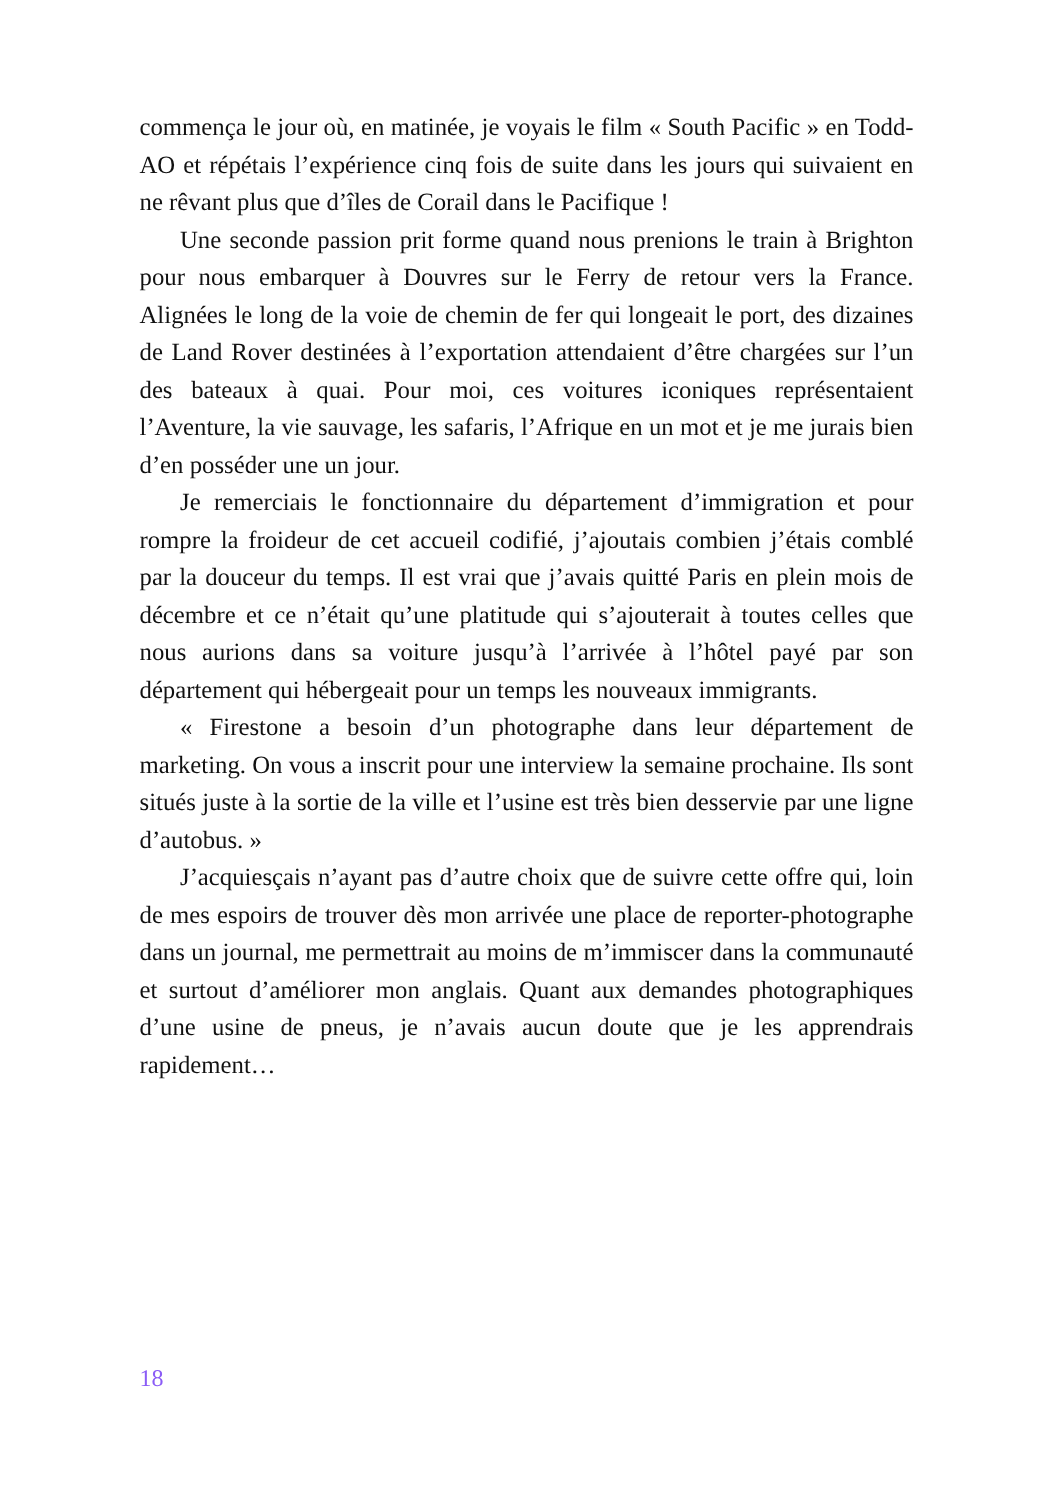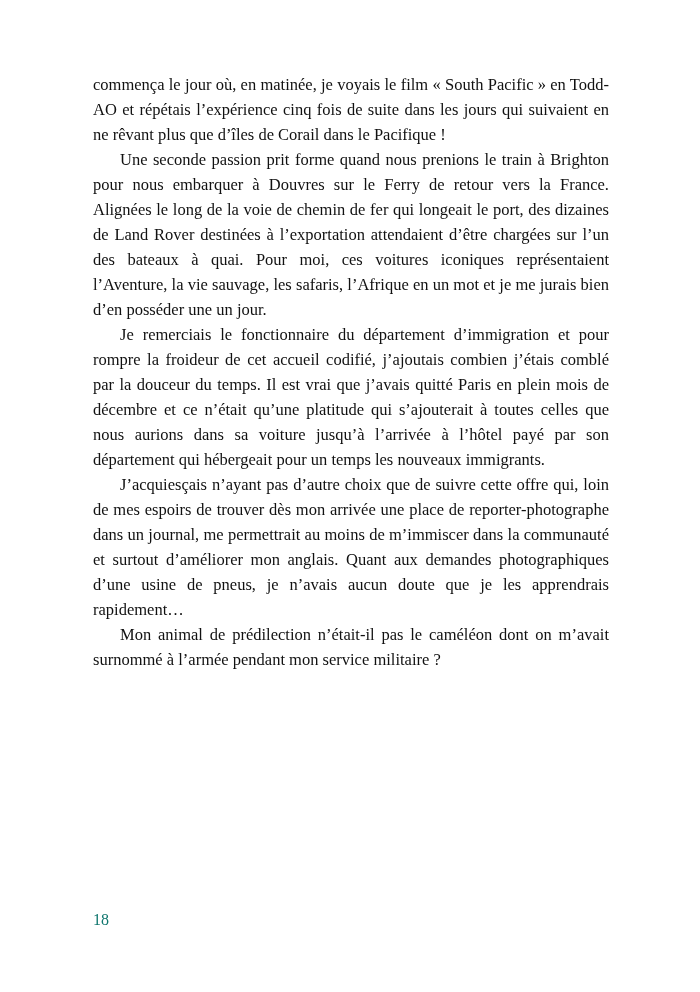--- a/index.html
+++ b/index.html
@@ -36,28 +36,28 @@
   }
   .text-block p.indent {
     text-indent: 27px;
   }
   .page-number {
     position: absolute;
     left: 93px;
     top: 908px;
     font-size: 16px;
     line-height: 24px;
-    color: #0f766e;
+    color: #8b5cf6;
   }
 </style>
 </head>
 <body>
 
 <div class="book-page">
   <div class="text-block">
       <p>commença le jour où, en matinée, je voyais le film «&nbsp;South Pacific&nbsp;» en Todd-AO et répétais l’expérience cinq fois de suite dans les jours qui suivaient en ne rêvant plus que d’îles de Corail dans le Pacifique&nbsp;!</p>
       <p class="indent">Une seconde passion prit forme quand nous prenions le train à Brighton pour nous embarquer à Douvres sur le Ferry de retour vers la France. Alignées le long de la voie de chemin de fer qui longeait le port, des dizaines de Land Rover destinées à l’exportation attendaient d’être chargées sur l’un des bateaux à quai. Pour moi, ces voitures iconiques représentaient l’Aventure, la vie sauvage, les safaris, l’Afrique en un mot et je me jurais bien d’en posséder une un jour.</p>
       <p class="indent">Je remerciais le fonctionnaire du département d’immigration et pour rompre la froideur de cet accueil codifié, j’ajoutais combien j’étais comblé par la douceur du temps. Il est vrai que j’avais quitté Paris en plein mois de décembre et ce n’était qu’une platitude qui s’ajouterait à toutes celles que nous aurions dans sa voiture jusqu’à l’arrivée à l’hôtel payé par son département qui hébergeait pour un temps les nouveaux immigrants.</p>
+      <p class="indent">«&nbsp;Firestone a besoin d’un photographe dans leur département de marketing. On vous a inscrit pour une interview la semaine prochaine. Ils sont situés juste à la sortie de la ville et l’usine est très bien desservie par une ligne d’autobus.&nbsp;»</p>
       <p class="indent">J’acquiesçais n’ayant pas d’autre choix que de suivre cette offre qui, loin de mes espoirs de trouver dès mon arrivée une place de reporter-photographe dans un journal, me permettrait au moins de m’immiscer dans la communauté et surtout d’améliorer mon anglais. Quant aux demandes photographiques d’une usine de pneus, je n’avais aucun doute que je les apprendrais rapidement…</p>
-      <p class="indent">Mon animal de prédilection n’était-il pas le caméléon dont on m’avait surnommé à l’armée pendant mon service militaire&nbsp;?</p>
     </div>
   <div class="page-number">18</div>
 </div>
 
 </body></html>

